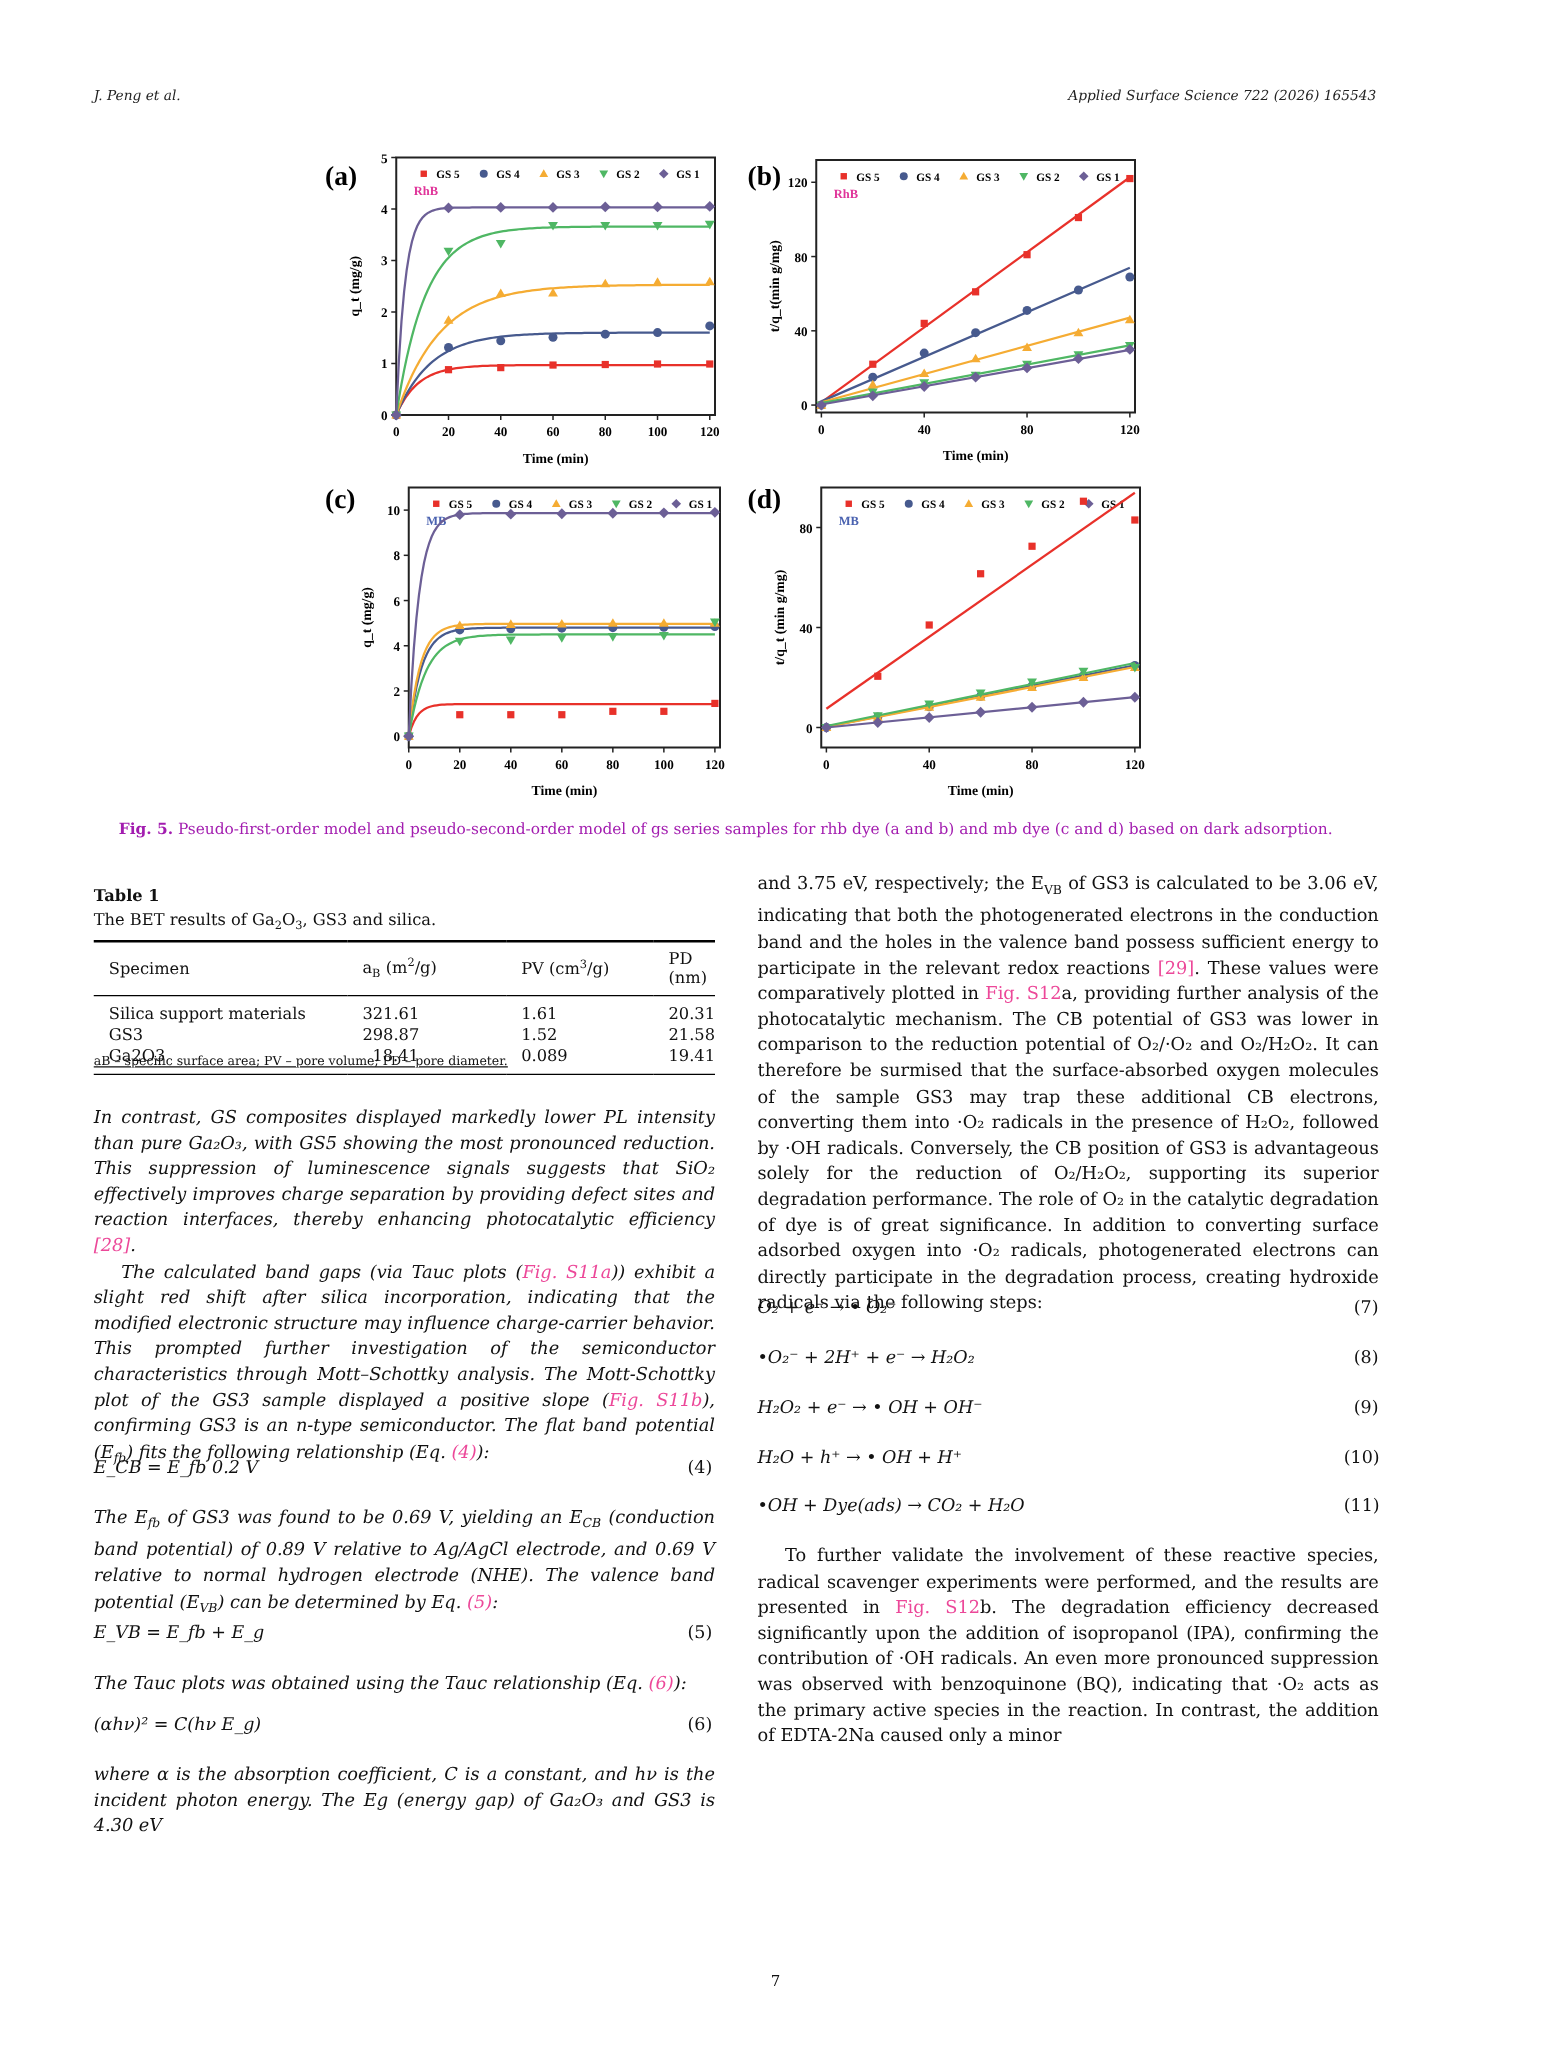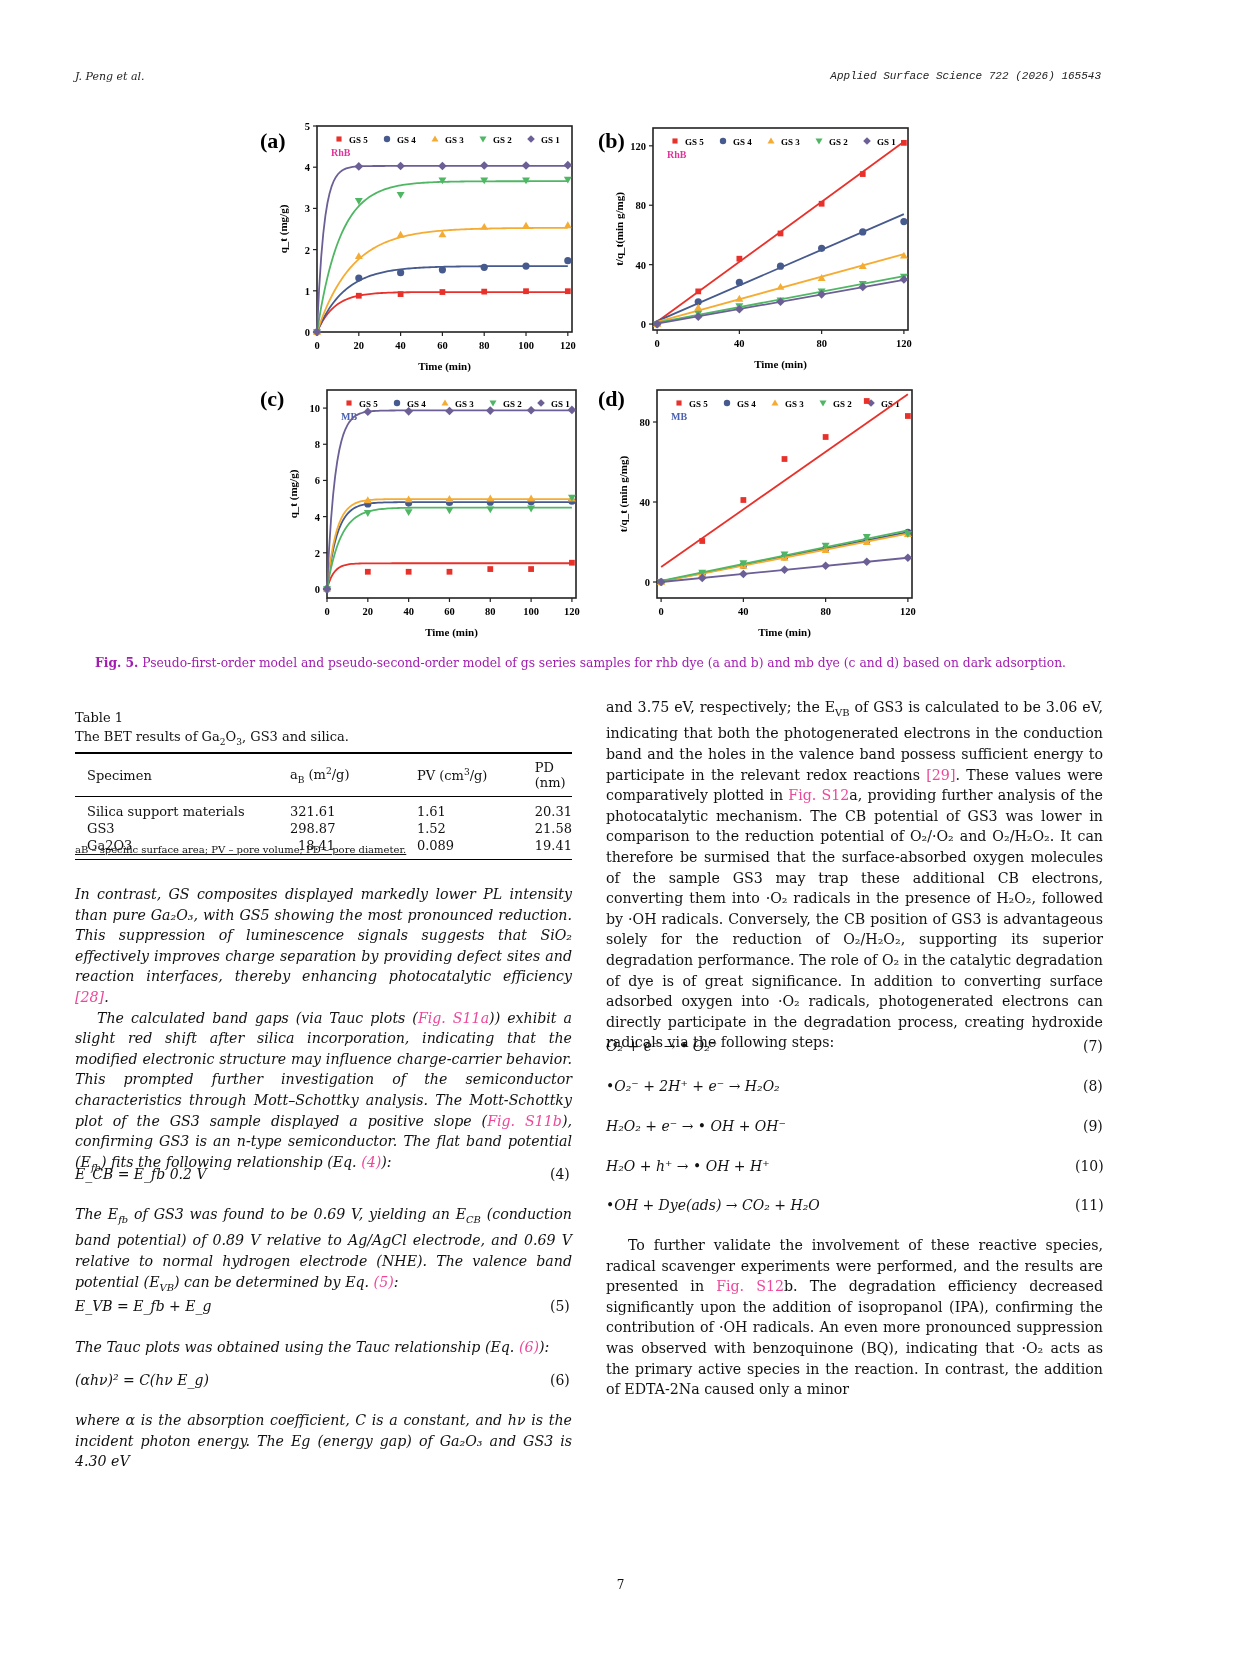--- a/index.html
+++ b/index.html
@@ -1,28 +1,28 @@
 <!DOCTYPE html>
 <html><head>
 <meta charset="utf-8">
 <style>
   html,body{margin:0;padding:0;background:#fff;}
   body{width:1241px;height:1654px;position:relative;font-family:"DejaVu Serif",serif;color:#111;}
   .hdr{position:absolute;top:70px;font-size:11px;font-style:italic;color:#222;}
   .hdr.left{left:75px;font-style:italic;}
-  .hdr.right{right:140px;font-family:Liberation Mono, monospace;}
+  .hdr.right{right:140px;}
   .fig{position:absolute;left:250px;top:118px;width:680px;height:520px;}
   .fig svg{position:absolute;left:0;top:0;overflow:visible;}
   .caption{position:absolute;left:95px;top:655px;width:1060px;font-size:12.3px;color:#a21caf;}
   .caption b{font-weight:bold;}
   .col{position:absolute;font-size:14.2px;line-height:20.6px;text-align:justify;}
   .col.left{left:75px;width:497px;font-style:italic;}
   .col.right{left:606px;width:497px;}
   .link{color:#ec4899;}
-  .tbl-title{position:absolute;left:75px;top:710px;font-size:13px;font-weight:normal;}
+  .tbl-title{position:absolute;left:75px;top:710px;font-size:13px;font-weight:bold;}
   .tbl-sub{position:absolute;left:75px;top:729px;font-size:13px;}
   table.bet{position:absolute;left:75px;top:752px;width:497px;border-collapse:collapse;font-size:13px;}
   table.bet th{font-weight:normal;text-align:left;padding:6px 0 6px 12px;border-top:2px solid #000;border-bottom:1.5px solid #000;}
   table.bet td{padding:1px 0 1px 12px;}
   table.bet tr.first td{padding-top:7px;}
   table.bet tr.last td{padding-bottom:6px;border-bottom:1.5px solid #000;}
   .tbl-note{position:absolute;left:75px;top:844px;font-size:10px;text-decoration:underline;}
   .eq{position:absolute;font-size:14px;font-style:italic;font-family:"DejaVu Serif",serif;}
   .eqn{position:absolute;font-size:14px;}
   .p{margin:0;}

